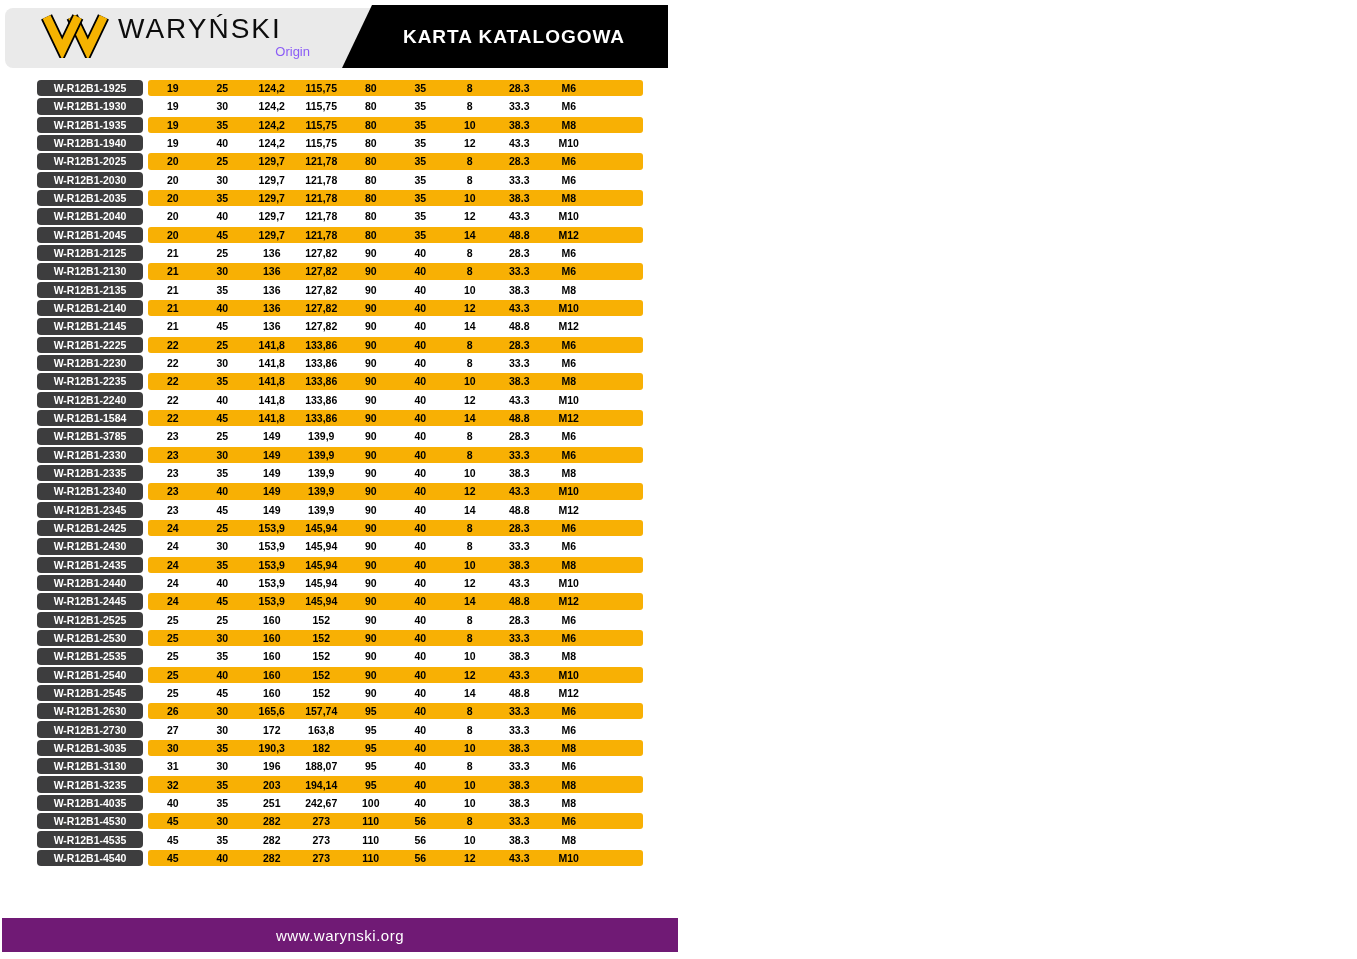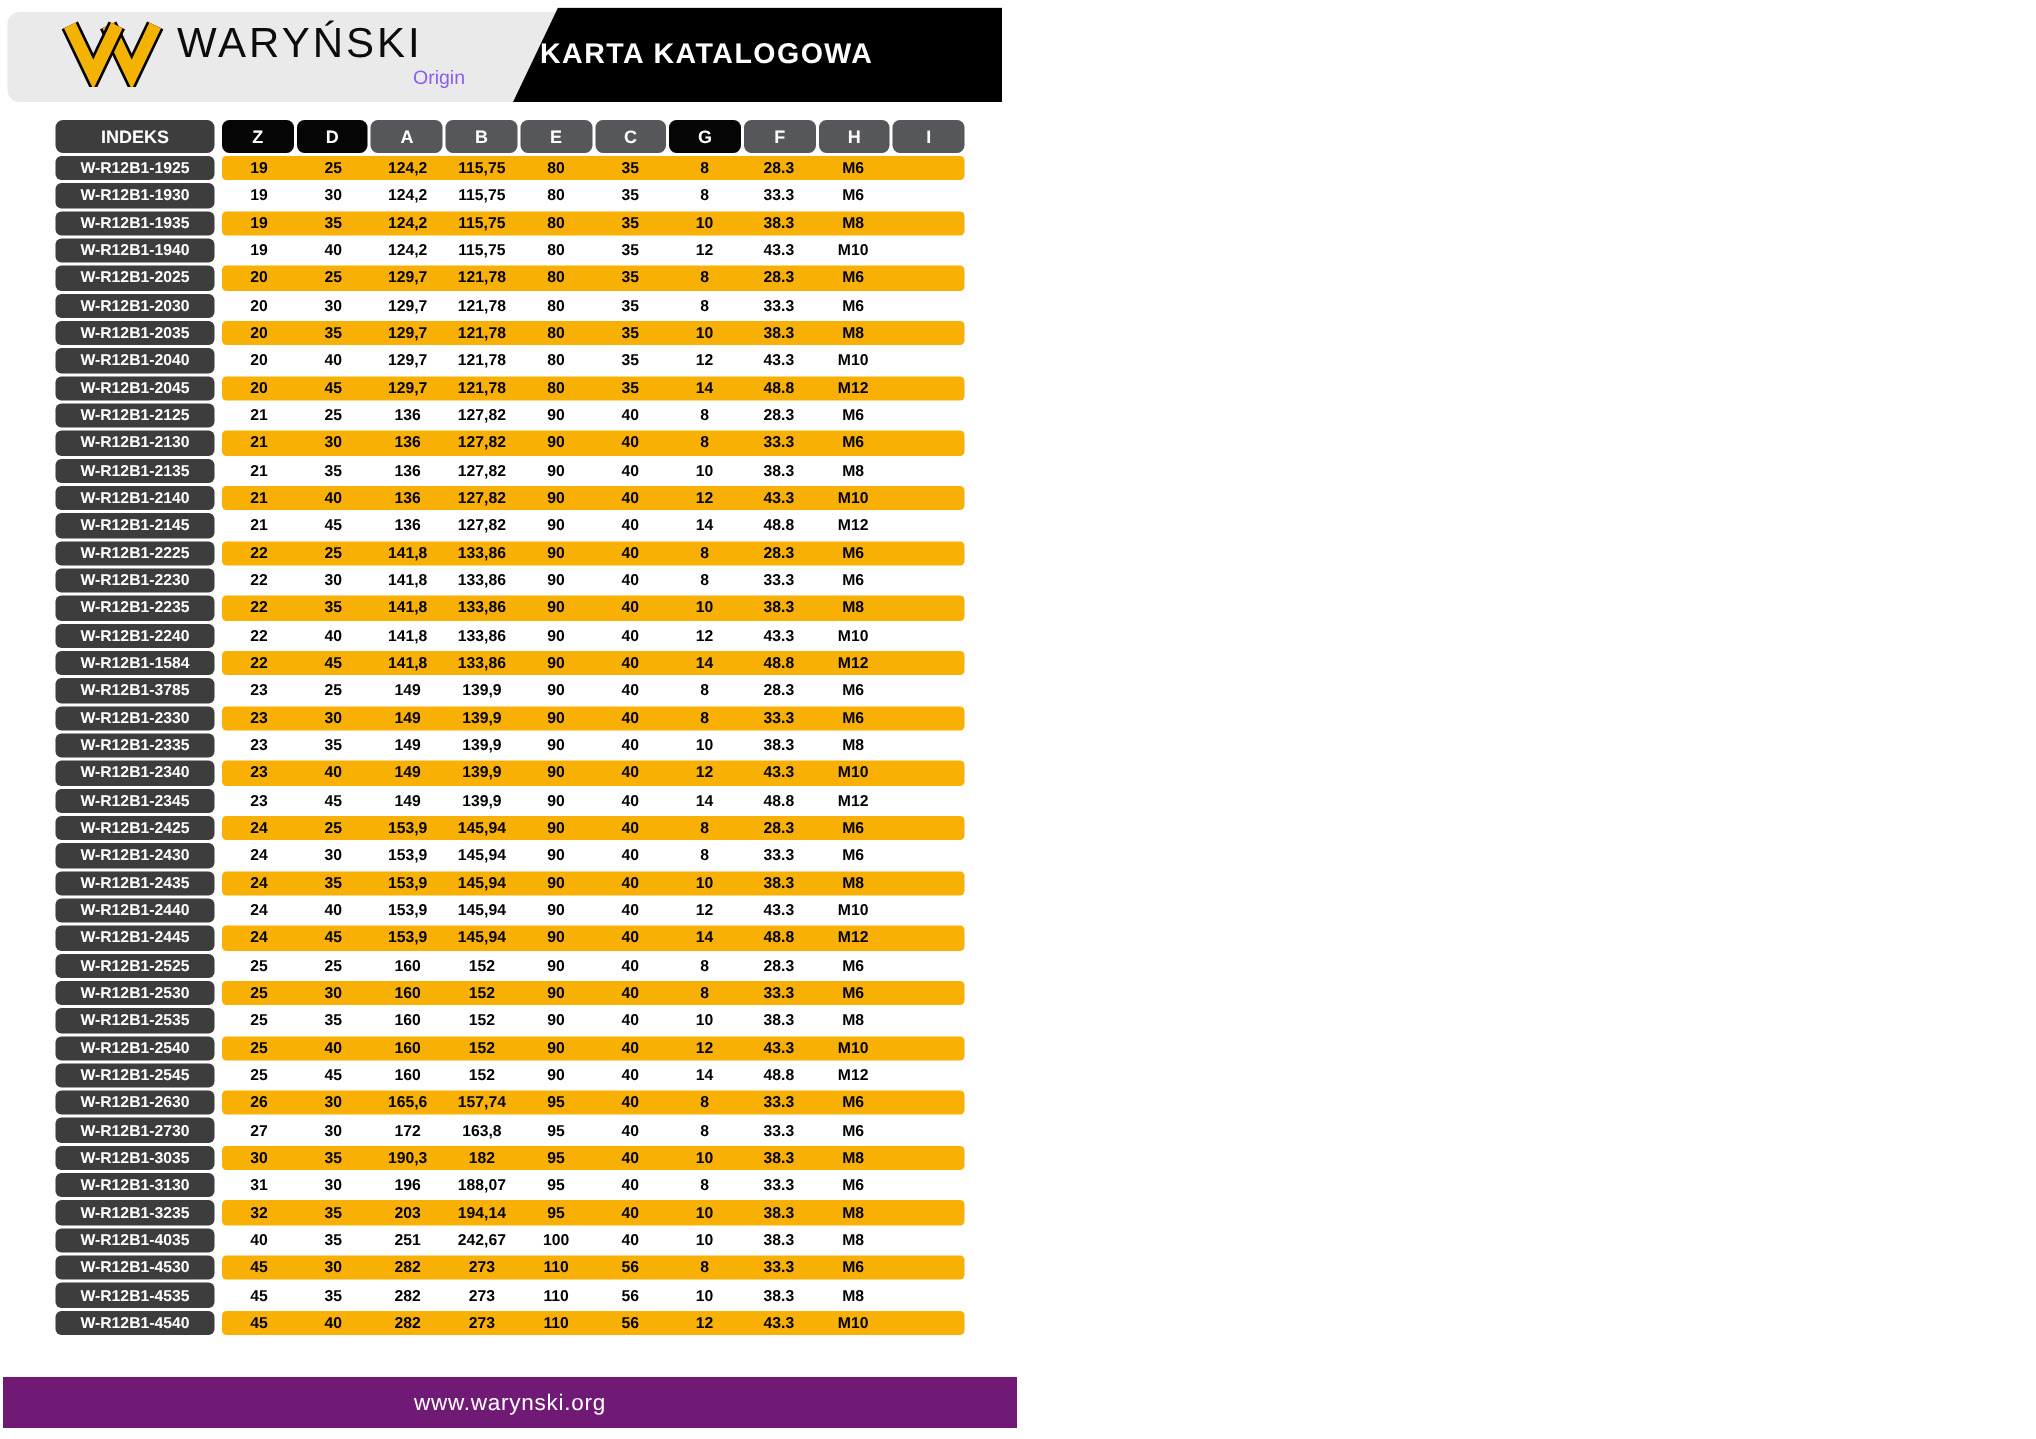--- a/index.html
+++ b/index.html
@@ -25,21 +25,21 @@
   }
   .brand-sub {
     position:absolute; left:118px; top:44px; width:192px;
     text-align:right; font-size:13px; color:#8b5cf6;
   }
   .title-banner {
     position:absolute; left:342px; top:5px; width:326px; height:63px;
     background:#000000;
     -webkit-clip-path:polygon(30px 0, 100% 0, 100% 100%, 0 100%);
     clip-path:polygon(30px 0, 100% 0, 100% 100%, 0 100%);
-    display:flex; align-items:center; 
+    display:flex; align-items:center; justify-content:center;
   }
   .title-banner span {
     color:#ffffff; font-weight:bold; font-size:19px; letter-spacing:1px;
     padding-left:18px; white-space:nowrap;
   }
 
   
   .table { position:absolute; left:37px; top:80px; width:606px; }
   .thead { display:flex; height:22px; margin-bottom:2px; }
   .th {
@@ -91,33 +91,20 @@
 
     <div class="brand-name">WARYŃSKI</div>
     <div class="brand-sub">Origin</div>
 
     <div class="title-banner">
       <span>KARTA KATALOGOWA</span>
     </div>
   </div>
 
   <div class="table">
-    <div class="thead" id="thead">
-        <div class="th index">INDEKS</div>
-        <div class="th col dark">Z</div>
-        <div class="th col dark">D</div>
-        <div class="th col">A</div>
-        <div class="th col">B</div>
-        <div class="th col">E</div>
-        <div class="th col">C</div>
-        <div class="th col dark">G</div>
-        <div class="th col">F</div>
-        <div class="th col">H</div>
-        <div class="th col">I</div>
-      </div>
     <div id="tbody">
         <div class="row hl">
           <div class="row-index">W-R12B1-1925</div>
           <div class="row-band">
             <div class="cell">19</div>
             <div class="cell">25</div>
             <div class="cell">124,2</div>
             <div class="cell">115,75</div>
             <div class="cell">80</div>
             <div class="cell">35</div>

